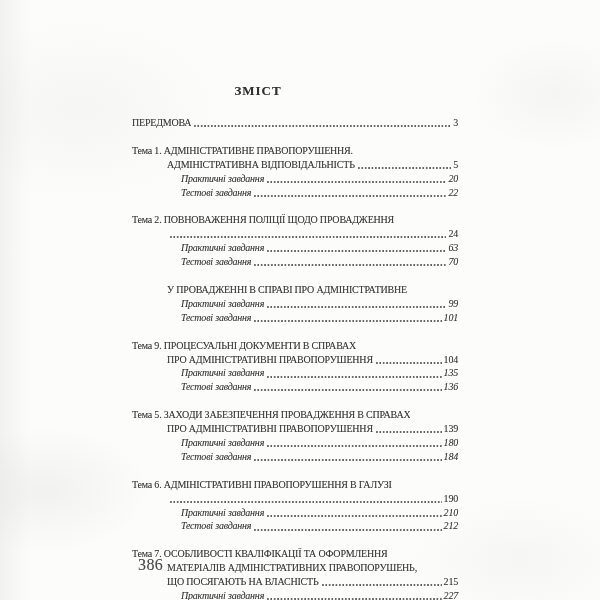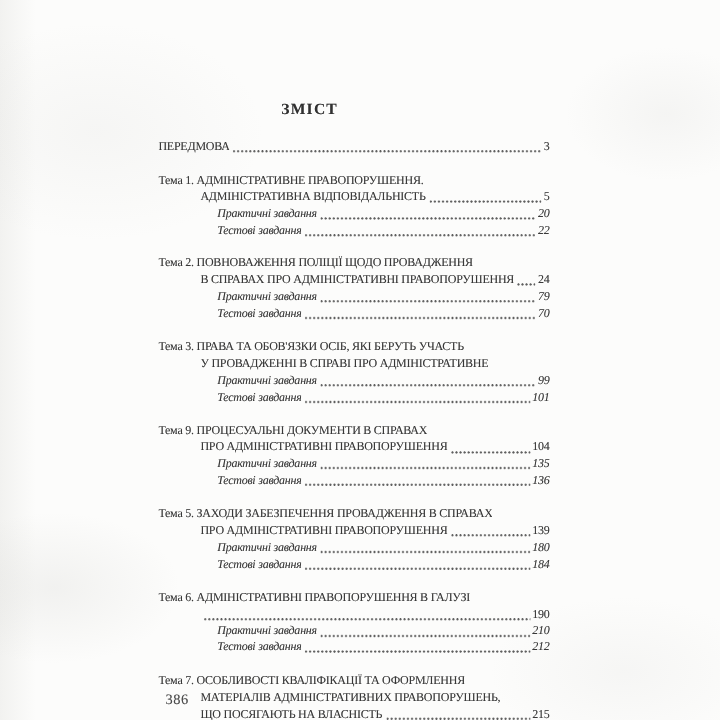--- a/index.html
+++ b/index.html
@@ -36,22 +36,22 @@
   .ind2{padding-left:49px;font-style:italic;}
   .t{flex:0 1 auto;overflow:hidden;}
   .leader{flex:1 1 auto;min-width:4px;position:relative;margin:0 2px 0 3px;}
   .leader::after{
     content:"";position:absolute;left:0;right:0;bottom:2.6px;height:2.2px;
     background-image:radial-gradient(circle at 1px 1.1px, #5d5d5d 0.75px, rgba(0,0,0,0) 1.1px);
     background-size:3.4px 2.2px;background-repeat:repeat-x;
   }
   .pg{flex:0 0 auto;text-align:right;}
   .folio{
-    position:absolute;left:138px;top:576px;
-    font-size:12px;letter-spacing:0.4px;color:#4b4b4b;
+    position:absolute;left:138px;top:556px;
+    font-size:16px;letter-spacing:0.4px;color:#4b4b4b;
     text-shadow:0 0 0.4px rgba(90,90,90,0.4);
   }
 </style>
 </head>
 <body>
 
 <div class="scan-texture"></div>
 
 <div class="page-title">ЗМІСТ</div>
 
@@ -84,40 +84,36 @@
       <span class="leader"></span>
       <span class="pg">22</span>
     </div>
   </div>
 
   <div class="toc-block">
     <div class="toc-line">
       <span class="t">Тема 2. ПОВНОВАЖЕННЯ ПОЛІЦІЇ ЩОДО ПРОВАДЖЕННЯ</span>
     </div>
     <div class="toc-line ind1">
-      <span class="t">В СПРАВАХ ПРО АДМІНІСТРАТИВНІ ПРАВОПОРУШЕННЯ</span>
       <span class="leader"></span>
       <span class="pg">24</span>
     </div>
     <div class="toc-line ind2">
       <span class="t">Практичні завдання</span>
       <span class="leader"></span>
-      <span class="pg">79</span>
+      <span class="pg">63</span>
     </div>
     <div class="toc-line ind2">
       <span class="t">Тестові завдання</span>
       <span class="leader"></span>
       <span class="pg">70</span>
     </div>
   </div>
 
   <div class="toc-block">
-    <div class="toc-line">
-      <span class="t">Тема 3. ПРАВА ТА ОБОВ'ЯЗКИ ОСІБ, ЯКІ БЕРУТЬ УЧАСТЬ</span>
-    </div>
     <div class="toc-line ind1">
       <span class="t">У ПРОВАДЖЕННІ В СПРАВІ ПРО АДМІНІСТРАТИВНЕ</span>
     </div>
     <div class="toc-line ind2">
       <span class="t">Практичні завдання</span>
       <span class="leader"></span>
       <span class="pg">99</span>
     </div>
     <div class="toc-line ind2">
       <span class="t">Тестові завдання</span>

